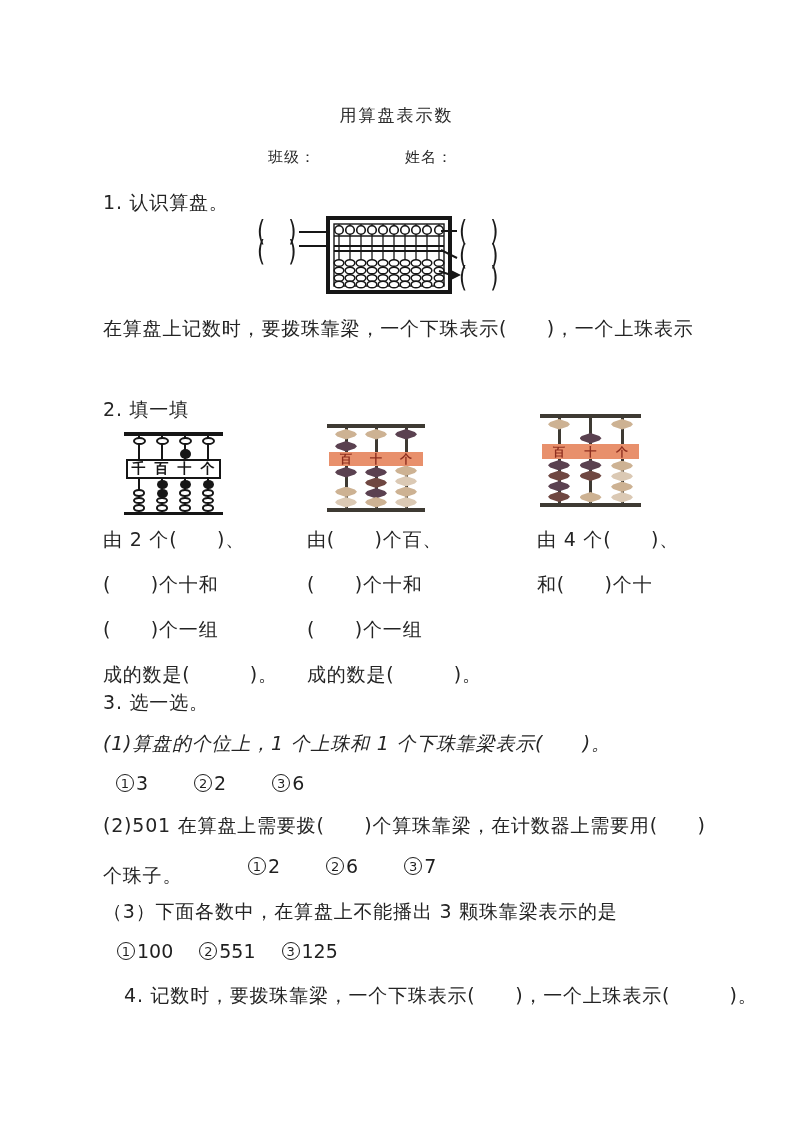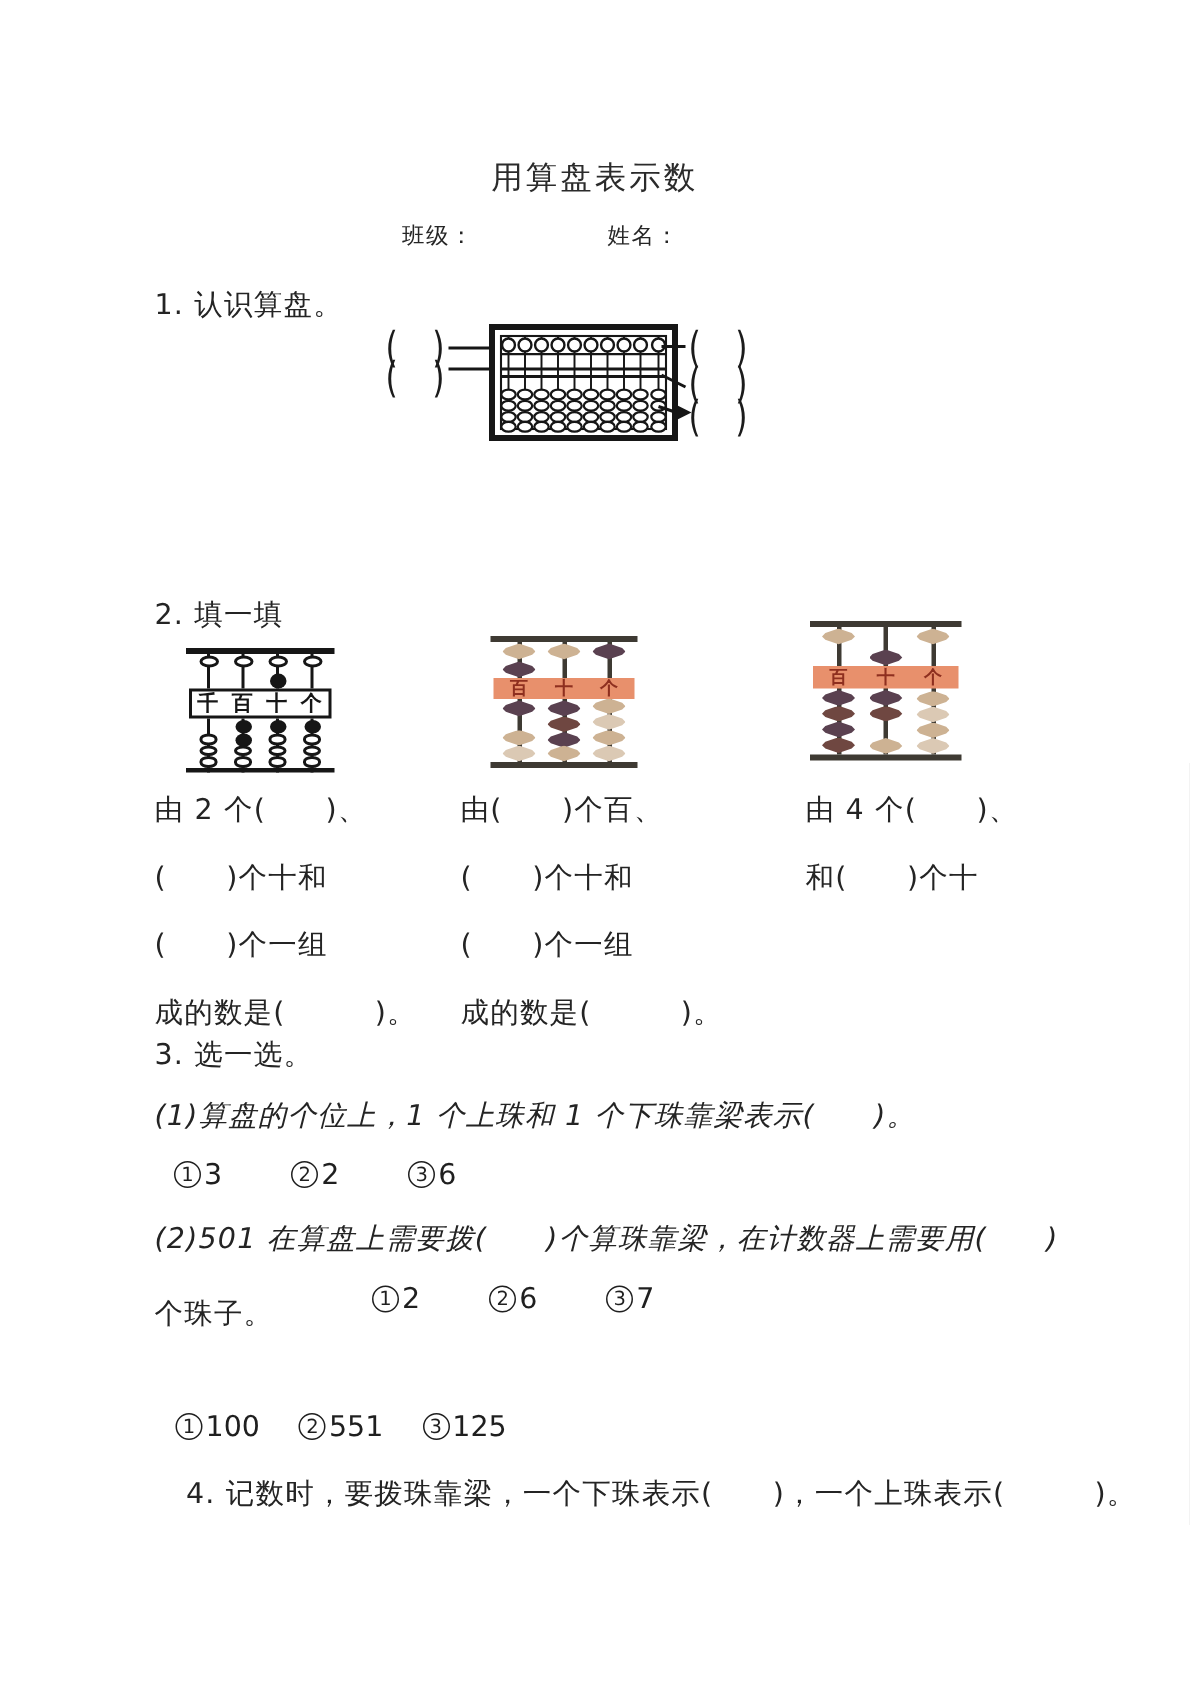--- a/index.html
+++ b/index.html
@@ -3,21 +3,21 @@
 <meta charset="utf-8">
 <style>
   html,body{margin:0;padding:0;background:#e9e9e9;}
   .page{
     position:relative; width:793px; height:1122px; margin:0 auto;
     background:#ffffff; overflow:hidden;
     font-family:"DejaVu Sans","Liberation Sans",sans-serif;
     color:#262626;
   }
   .abs{position:absolute;}
-  .title{width:793px; text-align:center; font-size:21px; letter-spacing:2px; color:#2b2b2b;}
+  .title{width:793px; text-align:center; font-size:17px; letter-spacing:2px; color:#2b2b2b;}
   .meta-label{font-size:15px; letter-spacing:1px;}
   .bodytext{font-size:19px; letter-spacing:0.8px; white-space:nowrap; color:#242424;}
   .heading{font-size:19px; letter-spacing:0.8px; white-space:nowrap; color:#242424;}
   .pblank{font-size:21px; letter-spacing:1px; transform:scaleY(1.35); transform-origin:center; display:inline-block; color:#1b1b1b;}
   .choices{display:flex; align-items:center;}
   .choice{display:inline-flex; align-items:center; font-size:19px; color:#1f1f1f;}
   .circ{
     display:inline-flex; width:18px; height:18px; border:1.6px solid #1f1f1f; border-radius:50%;
     align-items:center; justify-content:center; font-size:13px; margin-right:2px; box-sizing:border-box;
   }
@@ -132,20 +132,21 @@
       </g>
       <polygon points="198,58 198,68 208,63" fill="#161616"></polygon>
     </svg>
     <span class="abs pblank" style="left:4px;  top:6px;">(　)</span>
     <span class="abs pblank" style="left:4px;  top:26px;">(　)</span>
     <span class="abs pblank" style="left:206px; top:6px;">(　)</span>
     <span class="abs pblank" style="left:206px; top:30px;">(　)</span>
     <span class="abs pblank" style="left:206px; top:52px;">(　)</span>
   </div>
 
+  <div class="abs bodytext" style="left:103px; top:316px;">在算盘上记数时，要拨珠靠梁，一个下珠表示(　　)，一个上珠表示</div>
 
   <div class="abs heading" style="left:103px; top:397px;">2. 填一填</div>
 
   <div class="abacus" style="left:126px; top:432px; width:95px; height:83px;">
       <div style="left: -2px; right: -2px; top: 0px; height: 3.5px; background: rgb(22, 22, 22);"></div>
       <div style="left: -2px; right: -2px; top: 79.5px; height: 3.5px; background: rgb(22, 22, 22);"></div>
       <div style="left: 11.8px; top: 0px; height: 83px; width: 2.4px; background: rgb(22, 22, 22); z-index: 0;"></div>
       <div style="left: 34.8px; top: 0px; height: 83px; width: 2.4px; background: rgb(22, 22, 22); z-index: 0;"></div>
       <div style="left: 57.8px; top: 0px; height: 83px; width: 2.4px; background: rgb(22, 22, 22); z-index: 0;"></div>
       <div style="left: 80.8px; top: 0px; height: 83px; width: 2.4px; background: rgb(22, 22, 22); z-index: 0;"></div>
@@ -256,37 +257,38 @@
       <span class="choice">
         <span class="circ">2</span>
         <span>2</span>
       </span>
       <span class="choice">
         <span class="circ">3</span>
         <span>6</span>
       </span>
     </div>
 
-  <div class="abs bodytext" style="left:103px; top:813px;font-style:italic;">(2)501 在算盘上需要拨(　　)个算珠靠梁，在计数器上需要用(　　)</div>
+  <div class="abs bodytext" style="left:103px; top:813px;">(2)501 在算盘上需要拨(　　)个算珠靠梁，在计数器上需要用(　　)</div>
   <div class="abs bodytext" style="left:103px; top:863px;">个珠子。</div>
   <div class="abs choices" style="left:248px; top:855px; gap:46px;">
       <span class="choice">
         <span class="circ">1</span>
         <span>2</span>
       </span>
       <span class="choice">
         <span class="circ">2</span>
         <span>6</span>
       </span>
       <span class="choice">
         <span class="circ">3</span>
         <span>7</span>
       </span>
     </div>
 
+  <div class="abs bodytext" style="left:103px; top:899px;">（3）下面各数中，在算盘上不能播出 3 颗珠靠梁表示的是</div>
   <div class="abs choices" style="left:117px; top:940px; gap:26px;">
       <span class="choice">
         <span class="circ">1</span>
         <span>100</span>
       </span>
       <span class="choice">
         <span class="circ">2</span>
         <span>551</span>
       </span>
       <span class="choice">

